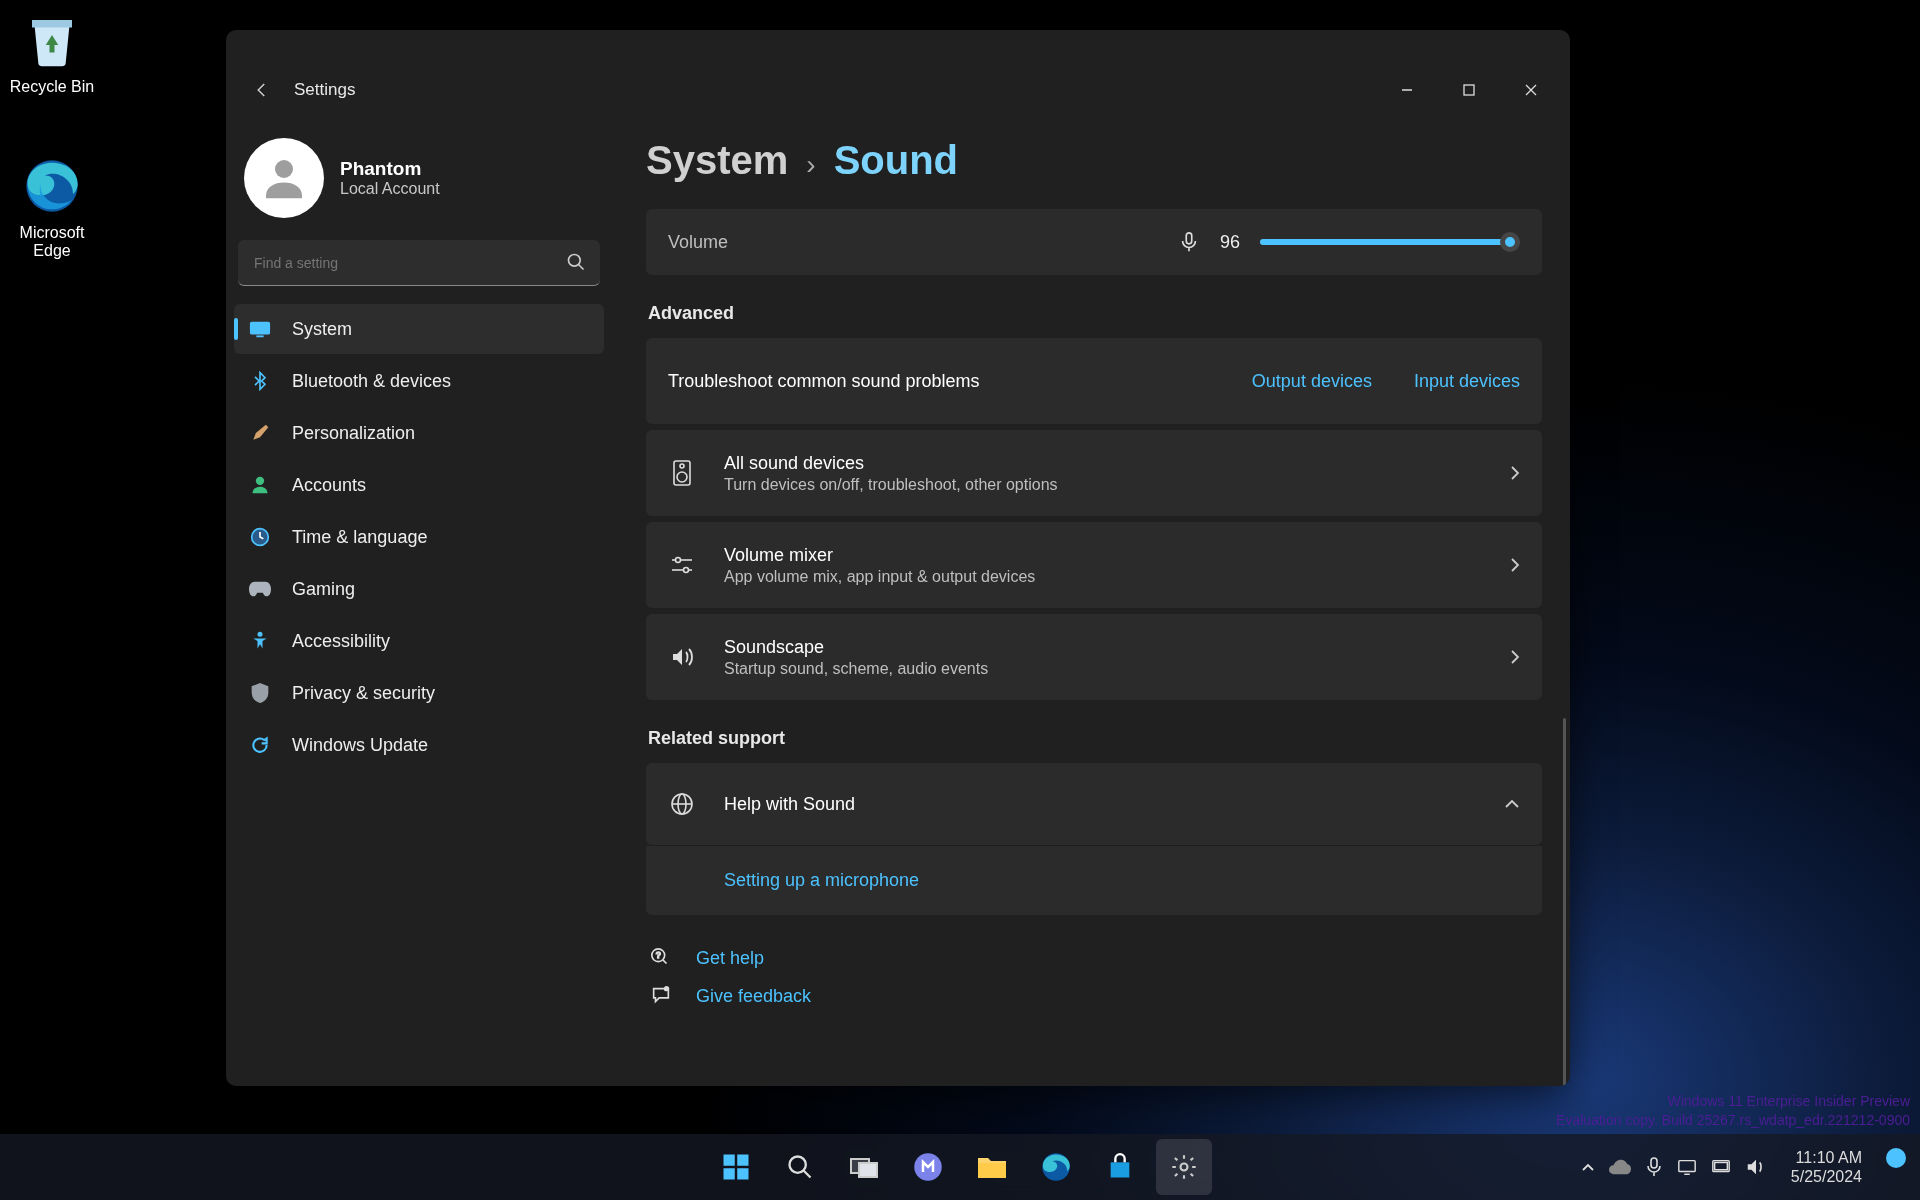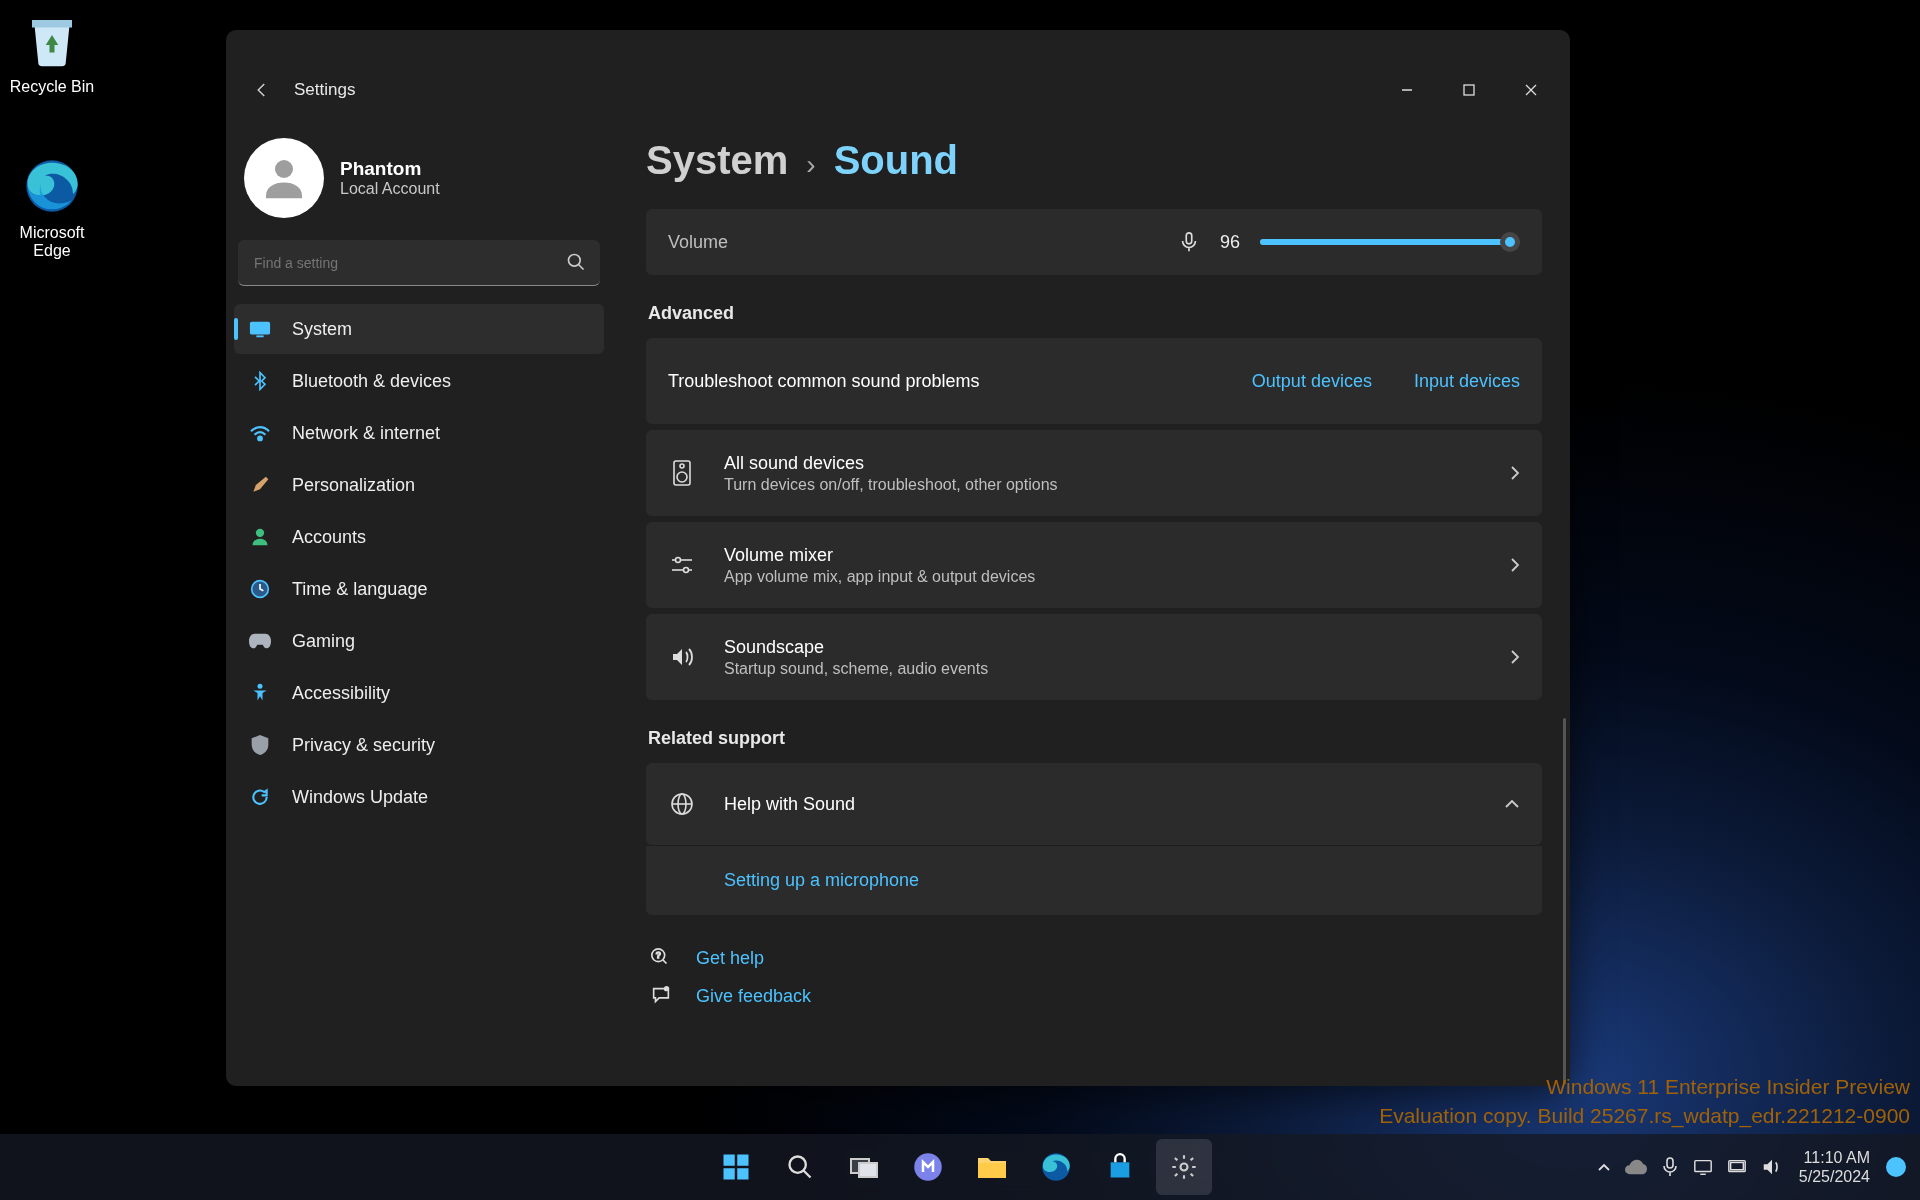--- a/index.html
+++ b/index.html
@@ -74,28 +74,28 @@
 .row.help { min-height:82px; }
 .helpsub { background:#2b2b2b; border-top:1px solid #1e1e1e; border-radius:0 0 6px 6px; padding:24px 22px 24px 78px; margin-top:-6px; margin-bottom:6px; }
 .helpsub a { color:#4cc2ff; font-size:18px; cursor:pointer; }
 
 .linkrow { display:flex; align-items:center; gap:22px; padding:8px 4px; font-size:18px; color:#4cc2ff; cursor:pointer; }
 .linkrow .lic { width:24px; color:#ddd; }
 
 .scrollind { position:absolute; right:4px; top:600px; width:3px; height:440px; background:#555; border-radius:2px; }
 
 
-.watermark { position:absolute; right:10px; bottom:70px; text-align:right; font-size:21px; color:#a16207; line-height:1.35; }
+.watermark { position:absolute; right:10px; bottom:70px; text-align:right; font-size:14px; color:#4c1d95; line-height:1.35; }
 
 
 .taskbar { position:absolute; left:0; right:0; bottom:0; height:66px; background:rgba(20,24,34,.78); backdrop-filter:blur(10px); display:flex; align-items:center; }
 .tb-center { position:absolute; left:50%; transform:translateX(-50%); display:flex; gap:8px; }
 .tb-btn { width:56px; height:56px; border-radius:6px; display:flex; align-items:center; justify-content:center; cursor:pointer; font-size:30px; }
 .tb-btn.active { background:rgba(255,255,255,.12); }
-.tb-right { margin-left:auto; display:flex; align-items:center; gap:16px; padding-right:14px; color:#ddd; }
+.tb-right { margin-left:auto; display:flex; gap:24px; padding-right:14px; color:#ddd; }
 .tb-right .tray { display:flex; align-items:center; gap:14px; font-size:20px; }
 .clock { text-align:right; font-size:16px; line-height:1.2; }
 .notif { width:20px; height:20px; border-radius:50%; background:#4cc2ff; }
 
 svg { display:block; }
 </style>
 </head>
 <body>
 
 <div class="desktop-icon" id="di-recycle">
@@ -183,29 +183,20 @@
         <div class="nav-item">
             <span class="nav-ic">
               <svg width="20" height="20" viewBox="0 0 24 24" fill="#4cc2ff">
                 <path d="M12 2l6 6-4 4 4 4-6 6V2zM6 7l5 5-5 5" fill="none" stroke="#4cc2ff" stroke-width="2"></path>
               </svg>
             </span>
             <span>Bluetooth &amp; devices</span>
           </div>
         <div class="nav-item">
             <span class="nav-ic">
-              <svg width="22" height="18" viewBox="0 0 24 20" fill="none" stroke="#4cc2ff" stroke-width="2.5">
-                <path d="M2 8c6-6 14-6 20 0M6 12c4-4 8-4 12 0"></path>
-                <circle cx="12" cy="16" r="2" fill="#4cc2ff"></circle>
-              </svg>
-            </span>
-            <span>Network &amp; internet</span>
-          </div>
-        <div class="nav-item">
-            <span class="nav-ic">
               <svg width="20" height="20" viewBox="0 0 24 24">
                 <path d="M4 20l3-8 12-10 3 3-10 12-8 3z" fill="#d4a26a"></path>
               </svg>
             </span>
             <span>Personalization</span>
           </div>
         <div class="nav-item">
             <span class="nav-ic">
               <svg width="20" height="20" viewBox="0 0 24 24" fill="#3fbf7f">
                 <circle cx="12" cy="7" r="5"></circle>

